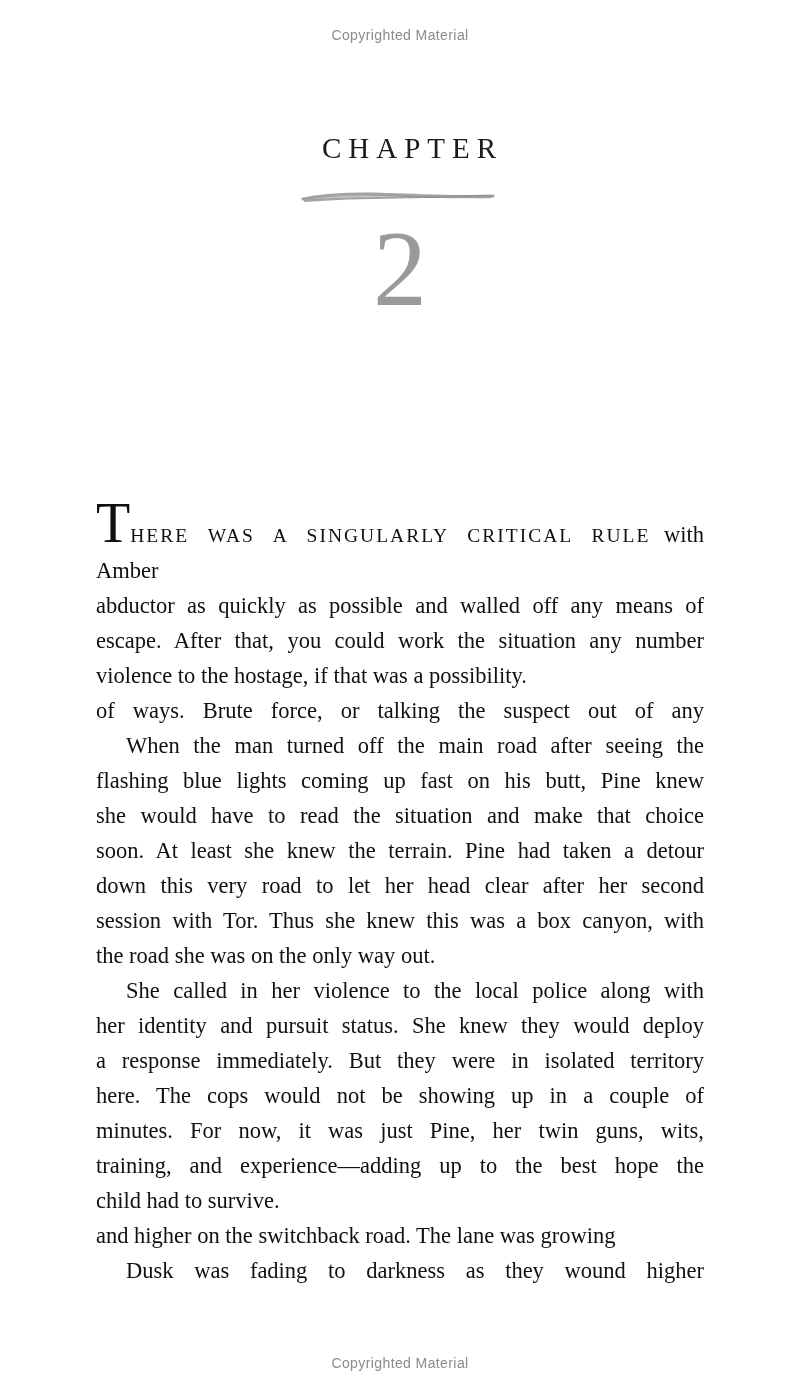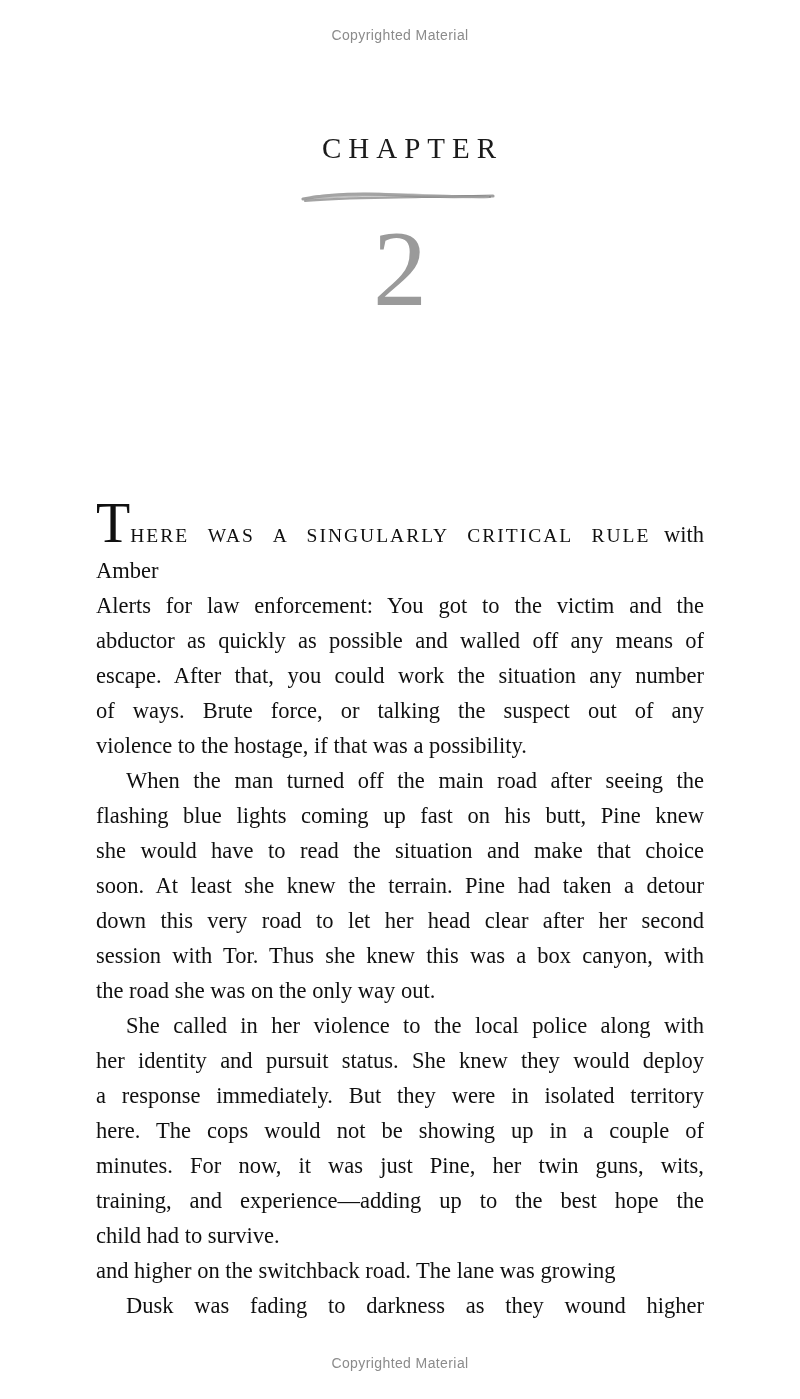--- a/index.html
+++ b/index.html
@@ -93,25 +93,24 @@
     <path d="M12 9 C 52 4.5, 92 6, 132 7.5 S 176 10, 188 9" stroke="#a6a6a6" stroke-width="2.6" fill="none" opacity="0.65" stroke-linecap="round"></path>
     <path d="M8 11.5 C 36 8.5, 70 7, 104 8 S 158 9.5, 184 8.5" stroke="#999999" stroke-width="1.6" fill="none" opacity="0.6" stroke-linecap="round"></path>
   </svg>
 
   <div class="chapter-number">2</div>
 
   <div class="body-text">
     <div class="paragraph">
       <div class="line first-line"><span class="dropcap">T</span><span class="smallcaps">HERE WAS A SINGULARLY CRITICAL RULE</span> <span>with Amber</span></div>
       <div>
-          <div class="line">Alerts for law enforcement: You got to the victim and the</div>
           <div class="line">abductor as quickly as possible and walled off any means of</div>
           <div class="line">escape. After that, you could work the situation any number</div>
+          <div class="line last-line">violence to the hostage, if that was a possibility.</div>
           <div class="line">of ways. Brute force, or talking the suspect out of any</div>
-          <div class="line last-line">violence to the hostage, if that was a possibility.</div>
         </div>
     </div>
     <div>
         <div class="paragraph">
           <div class="line indent">When the man turned off the main road after seeing the</div>
           <div class="line">flashing blue lights coming up fast on his butt, Pine knew</div>
           <div class="line">she would have to read the situation and make that choice</div>
           <div class="line">soon. At least she knew the terrain. Pine had taken a detour</div>
           <div class="line">down this very road to let her head clear after her second</div>
           <div class="line">session with Tor. Thus she knew this was a box canyon, with</div>

